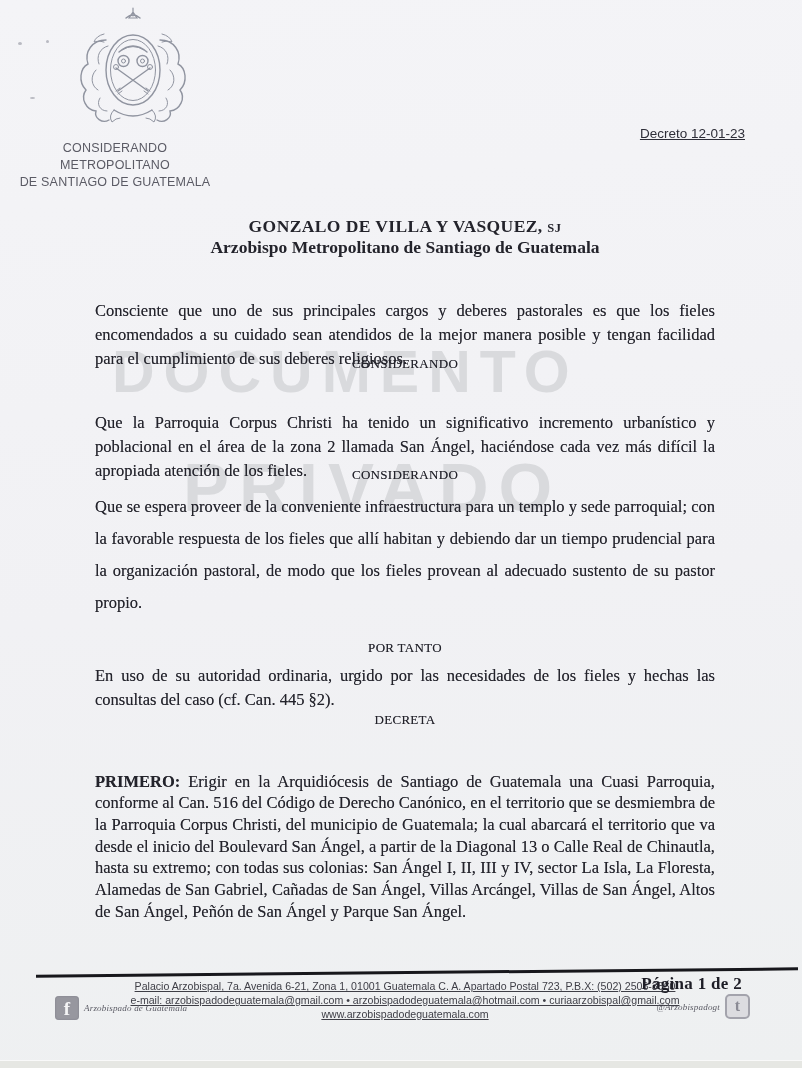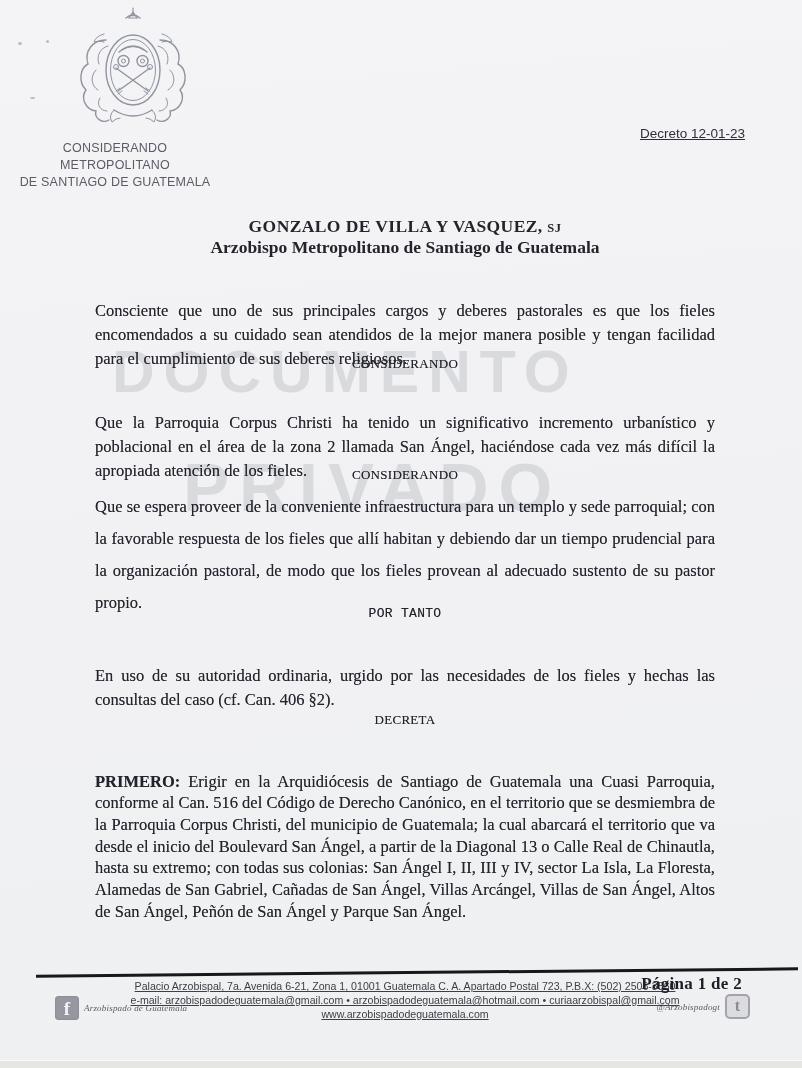--- a/index.html
+++ b/index.html
@@ -47,21 +47,21 @@
   .heading{
     position:absolute; left:95px; width:620px; text-align:center;
     font-size:13px; letter-spacing:.3px; z-index:2;
     text-shadow:0 0 .4px rgba(30,30,42,.5);
   }
   #p-intro{top:282px;}
   #h-cons1{top:356px;}
   #p-cons1{top:394px;}
   #h-cons2{top:467px;}
   #p-cons2{top:474px; line-height:32px;}
-  #h-portanto{top:606px;font-family:Liberation Mono, monospace;}
+  #h-portanto{top:640px;}
   #p-portanto{top:647px;}
   #h-decreta{top:712px;}
   #p-primero{top:754px; line-height:21.7px;}
   .lead{font-weight:bold;}
 
   
   .footer-rule{
     position:absolute; left:36px; top:971px; width:762px; height:3px;
     background:#17171c; transform:rotate(-0.55deg); z-index:3;
   }
@@ -153,21 +153,21 @@
 
   <p class="para" id="p-intro">Consciente que uno de sus principales cargos y deberes pastorales es que los fieles encomendados a su cuidado sean atendidos de la mejor manera posible y tengan facilidad para el cumplimiento de sus deberes religiosos.</p>
 
   <div class="heading" id="h-cons1">CONSIDERANDO</div>
   <p class="para" id="p-cons1">Que la Parroquia Corpus Christi ha tenido un significativo incremento urbanístico y poblacional en el área de la zona 2 llamada San Ángel, haciéndose cada vez más difícil la apropiada atención de los fieles.</p>
 
   <div class="heading" id="h-cons2">CONSIDERANDO</div>
   <p class="para" id="p-cons2">Que se espera proveer de la conveniente infraestructura para un templo y sede parroquial; con la favorable respuesta de los fieles que allí habitan y debiendo dar un tiempo prudencial para la organización pastoral, de modo que los fieles provean al adecuado sustento de su pastor propio.</p>
 
   <div class="heading" id="h-portanto">POR TANTO</div>
-  <p class="para" id="p-portanto">En uso de su autoridad ordinaria, urgido por las necesidades de los fieles y hechas las consultas del caso (cf. Can. 406 §2).</p>
+  <p class="para" id="p-portanto">En uso de su autoridad ordinaria, urgido por las necesidades de los fieles y hechas las consultas del caso (cf. Can. 445 §2).</p>
 
   <div class="heading" id="h-decreta">DECRETA</div>
   <p class="para" id="p-primero"><span class="lead">PRIMERO:</span><span> Erigir en la Arquidiócesis de Santiago de Guatemala una Cuasi Parroquia, conforme al Can. 516 del Código de Derecho Canónico, en el territorio que se desmiembra de la Parroquia Corpus Christi, del municipio de Guatemala; la cual  abarcará el territorio que va desde el inicio del Boulevard San Ángel, a partir de la Diagonal 13 o Calle Real de Chinautla, hasta su extremo; con todas sus colonias: San Ángel I, II, III y IV, sector La Isla, La Floresta, Alamedas de San Gabriel, Cañadas de San Ángel, Villas Arcángel, Villas de San Ángel, Altos de San Ángel, Peñón de San Ángel y Parque San Ángel.</span></p>
 
   <div class="footer-rule"></div>
 
   <div class="footer-text">
     <div>Palacio Arzobispal, 7a. Avenida 6-21, Zona 1, 01001 Guatemala C. A.  Apartado Postal 723, P.B.X: (502) 2506-3560</div>
     <div>e-mail: arzobispadodeguatemala@gmail.com • arzobispadodeguatemala@hotmail.com • curiaarzobispal@gmail.com</div>
     <div>www.arzobispadodeguatemala.com</div>

